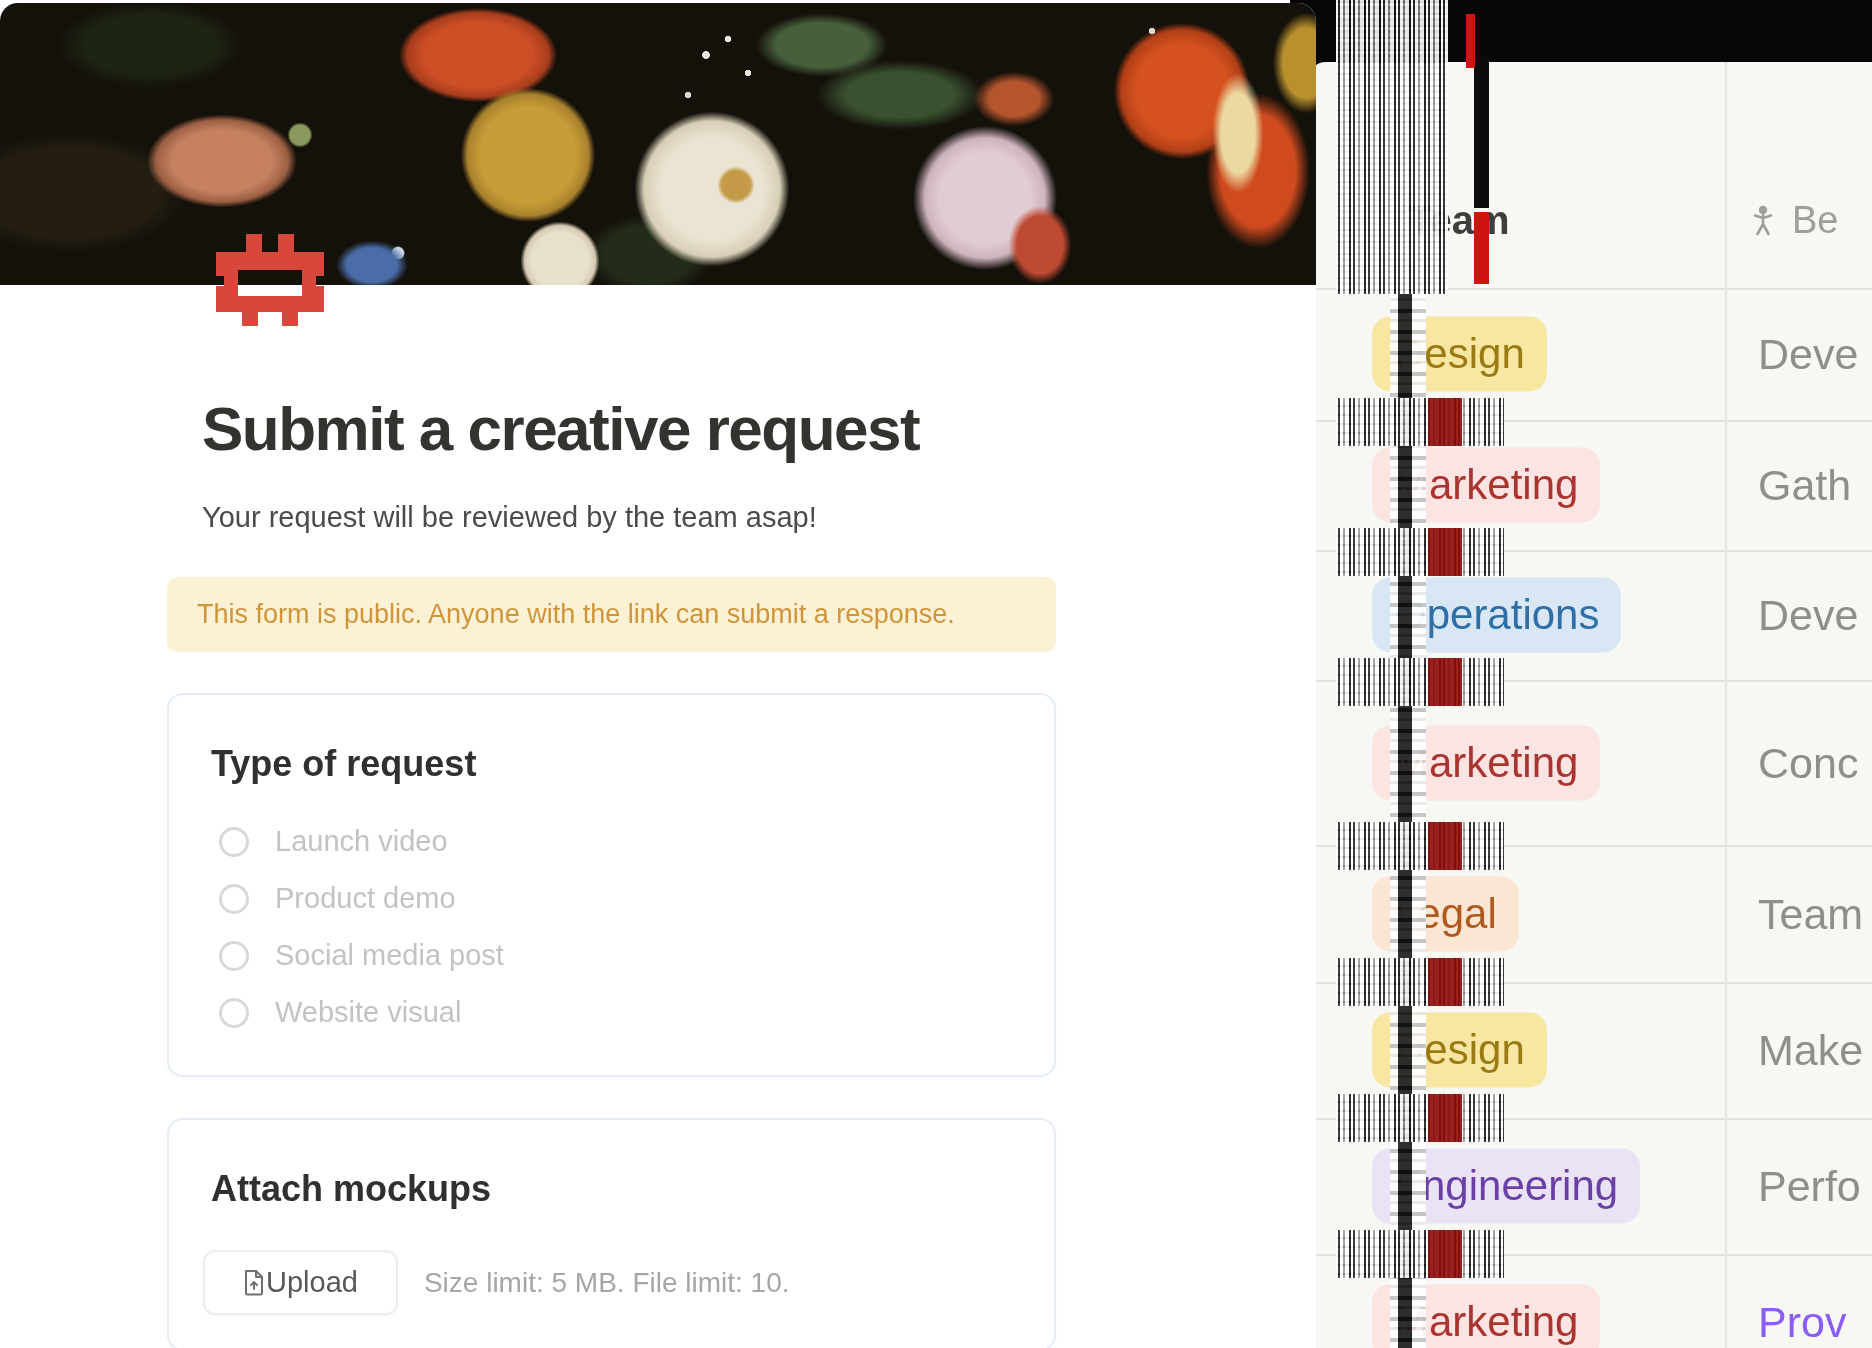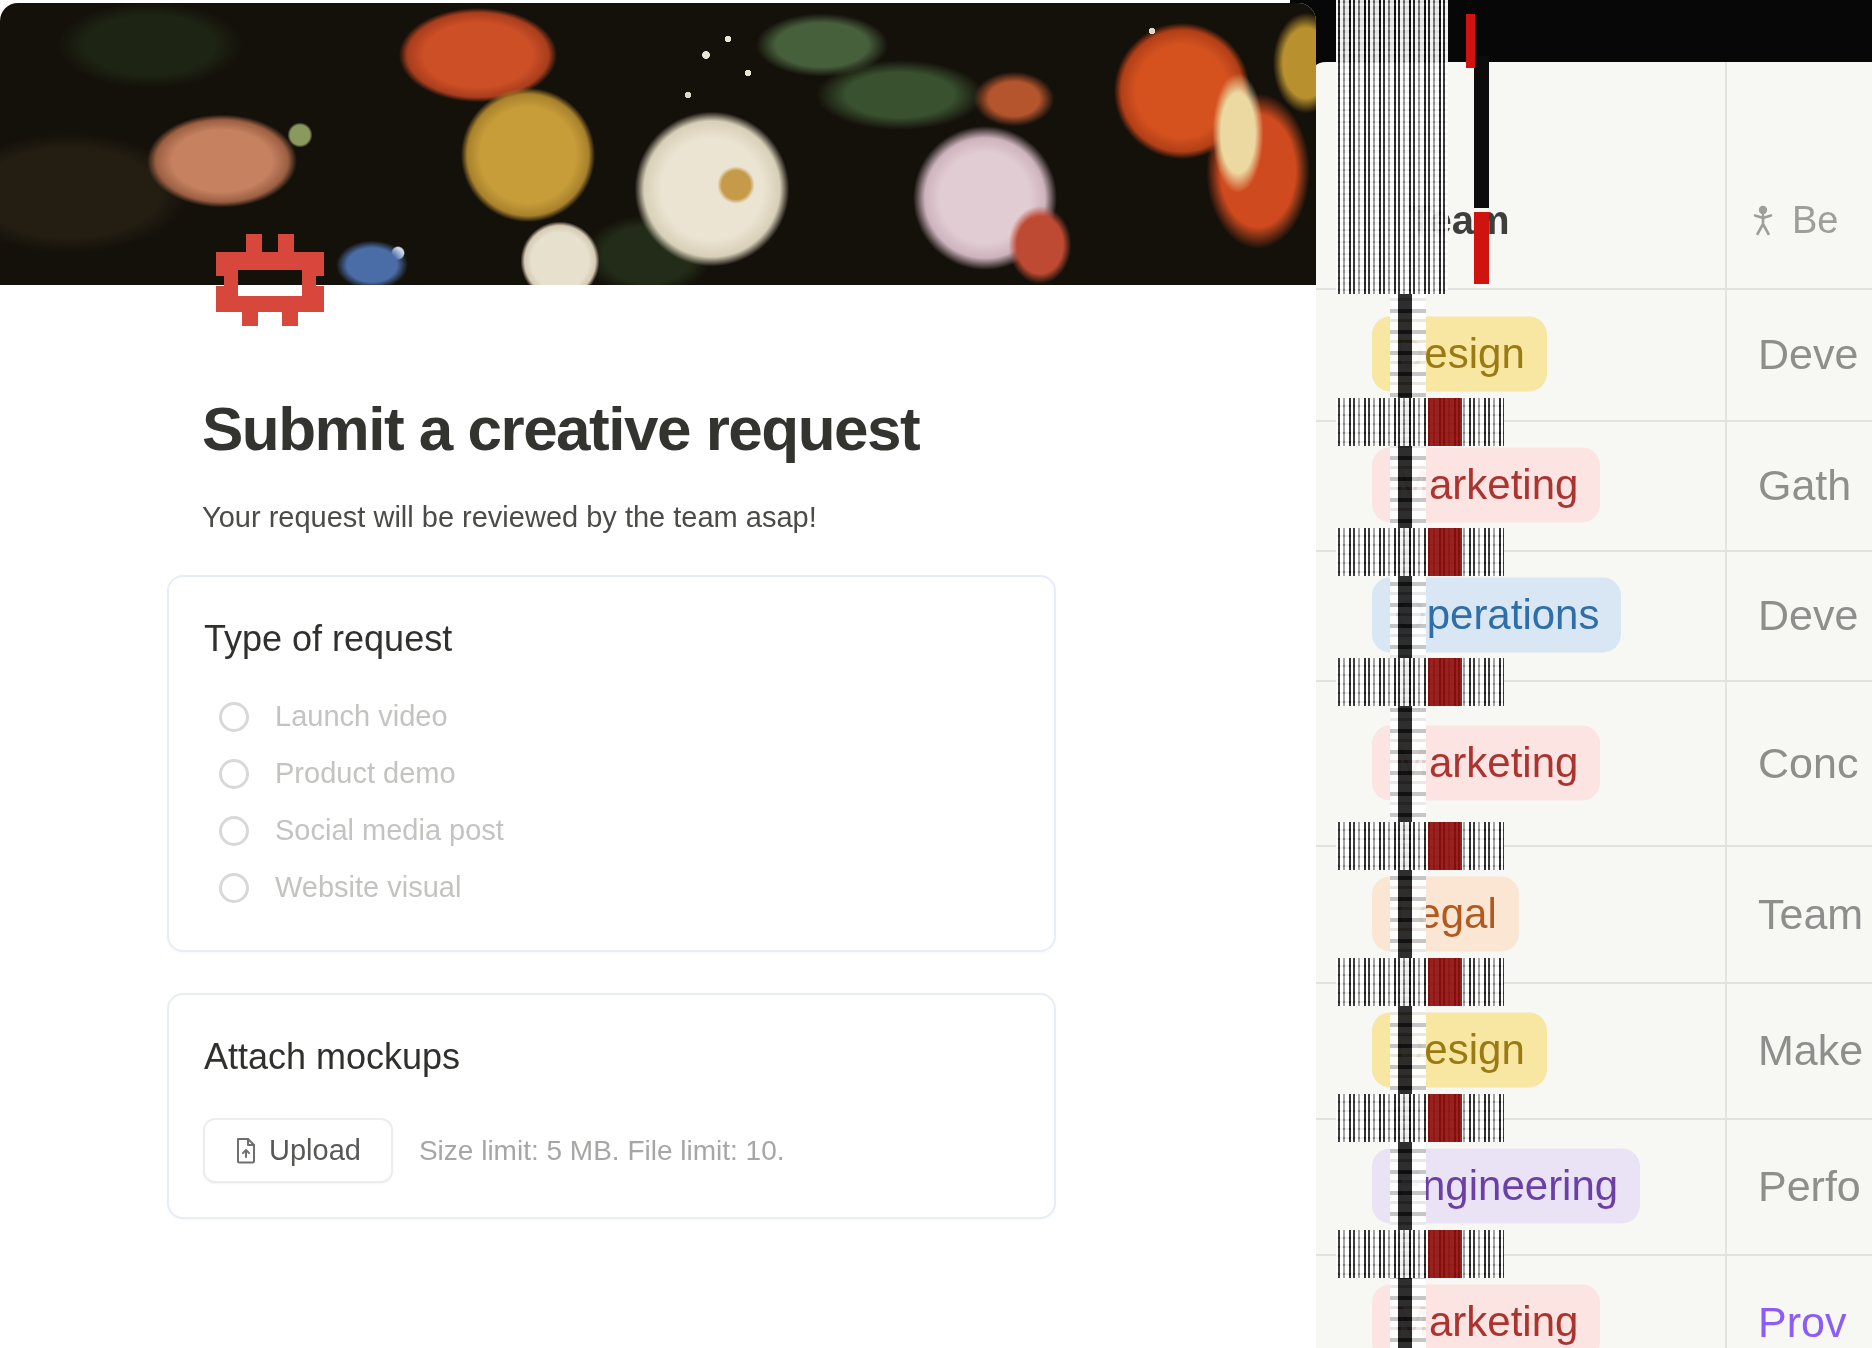--- a/index.html
+++ b/index.html
@@ -53,27 +53,27 @@
       radial-gradient(ellipse 130px 60px at 150px 42px, #1d2413 0 50%, transparent 72%),
       radial-gradient(ellipse 160px 80px at 70px 190px, #241e12 0 55%, transparent 75%),
       #14100a;}
   .logo{position:absolute;left:210px;top:219px;width:120px;height:110px;}
   .content{position:absolute;left:167px;top:392px;width:889px;}
   .f-title{margin:0 0 0 35px;font-size:62px;font-weight:700;letter-spacing:-1.5px;color:#333330;line-height:1.1;}
   .f-sub{margin:38px 0 0 35px;font-size:29px;color:#4b4b49;}
   .callout{margin-top:43px;border-radius:10px;padding:24px 30px;font-size:27px;line-height:1;}
   .sec-card{margin-top:41px;background:#fff;border:2px solid #e6edf5;border-radius:16px;
     padding:40px 34px 34px;box-shadow:0 1px 3px rgba(90,120,160,0.05);}
-  .sec-card h2{margin:1px;font-size:36px;font-weight:400;color:#30302e;}
+  .sec-card h2{margin:8px;font-size:36px;font-weight:700;color:#30302e;}
   .options{margin-top:28px;}
   .opt{display:flex;align-items:center;gap:26px;height:57px;margin-left:16px;cursor:default;}
   .radio{width:30px;height:30px;border:3px solid #d8d8d6;border-radius:50%;background:#fff;box-sizing:border-box;flex:none;}
   .opt span{font-size:29px;color:#c3c3c1;}
   .upload-row{display:flex;align-items:center;gap:26px;margin-top:40px;}
-  .upload-btn{display:flex;align-items:center;gap:12px;padding:14px 30px;border:2px solid #ededeb;
+  .upload-btn{display:flex;align-items:center;gap:1px;padding:14px 38px;border:2px solid #ededeb;
     border-radius:12px;background:#fff;box-shadow:0 1px 2px rgba(0,0,0,0.04);cursor:pointer;}
   .upload-btn span{font-size:29px;font-weight:500;color:#585856;}
   .hint{font-size:28px;color:#a6a6a4;}
 
   
   .gl{position:absolute;z-index:5;}
   .noise-heavy{background:
     repeating-linear-gradient(90deg, rgba(255,255,255,.95) 0 2px, rgba(30,30,30,.85) 2px 4px,
       rgba(255,255,255,.9) 4px 7px, rgba(130,130,130,.7) 7px 9px, rgba(255,255,255,.85) 9px 13px, rgba(0,0,0,.8) 13px 15px),
     repeating-linear-gradient(0deg, rgba(255,255,255,.6) 0 3px, rgba(0,0,0,.5) 3px 5px,
@@ -158,20 +158,23 @@
     <svg class="logo" viewBox="0 0 120 110">
       <path fill-rule="evenodd" fill="#d8473c" d="
         M6 30 H36 V12 H52 V30 H68 V12 H84 V30 H114 V54 H106 V64 H114 V90 H88 V104 H72 V90 H48 V104 H32 V90 H6 V64 H14 V54 H6 Z
         M28 48 H92 V74 H28 Z"></path>
     </svg>
 
     <div class="content">
       <h1 class="f-title">Submit a creative request</h1>
       <div class="f-sub">Your request will be reviewed by the team asap!</div>
 
+      <div class="callout" style="background: rgb(251, 242, 213); color: rgb(208, 149, 59);">
+        <span>This form is public. Anyone with the link can submit a response.</span>
+      </div>
 
       <div class="sec-card">
         <h2>Type of request</h2>
         <div class="options">
           <div class="opt">
             <div class="radio"></div>
             <span>Launch video</span>
           </div>
           <div class="opt">
             <div class="radio"></div>

